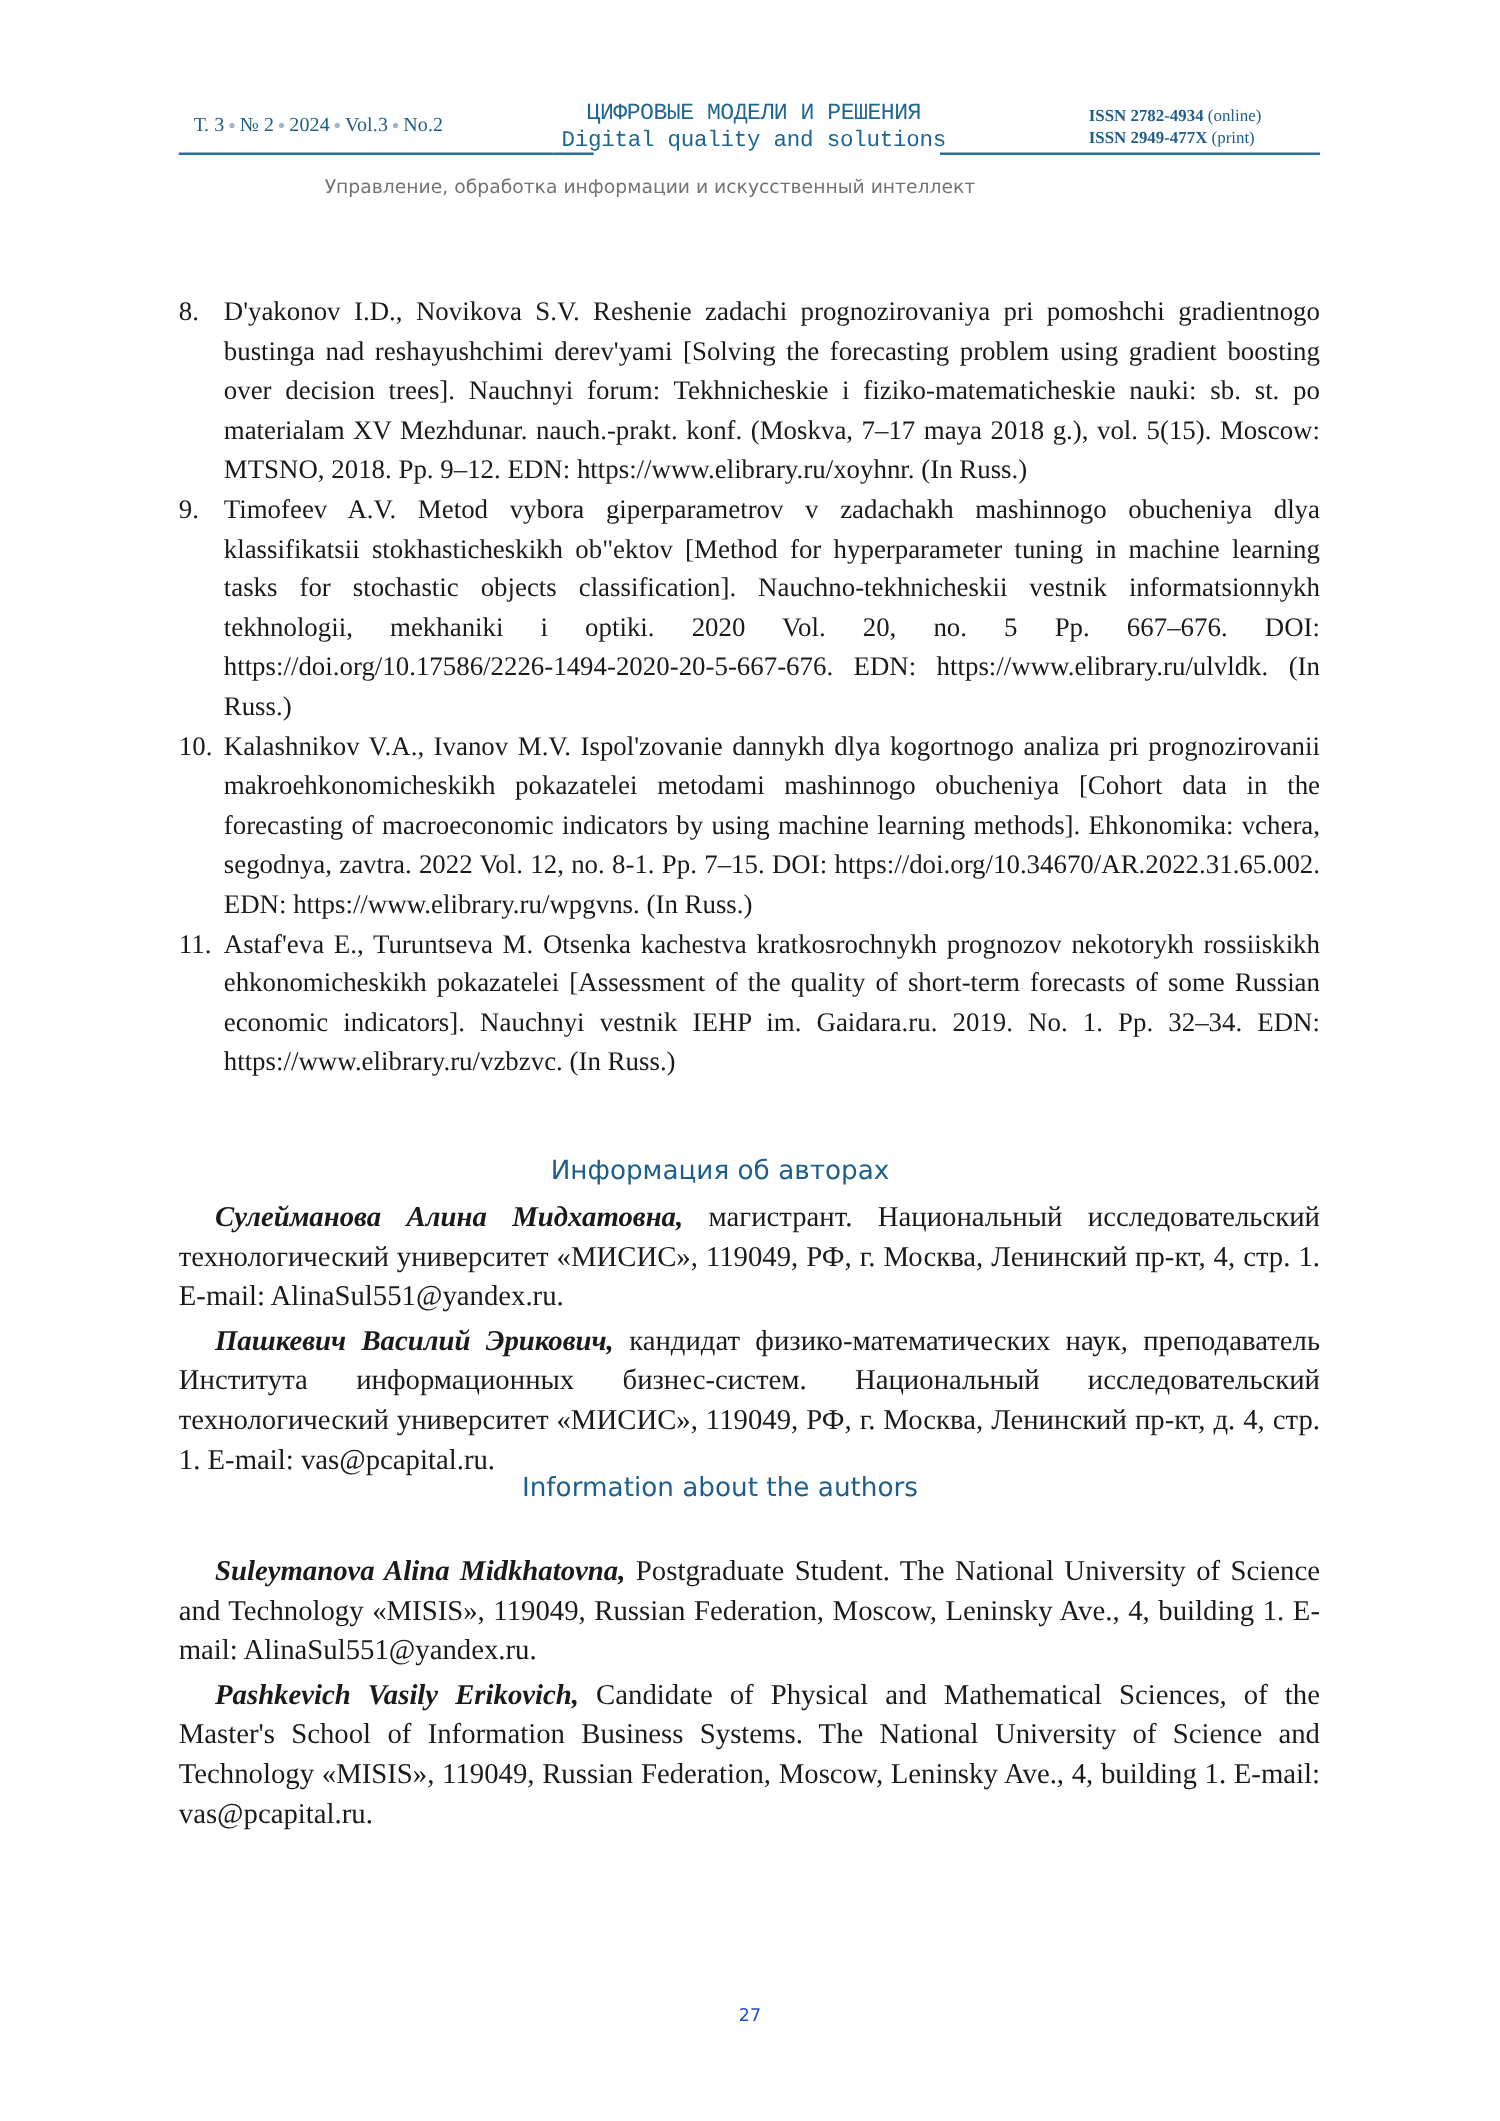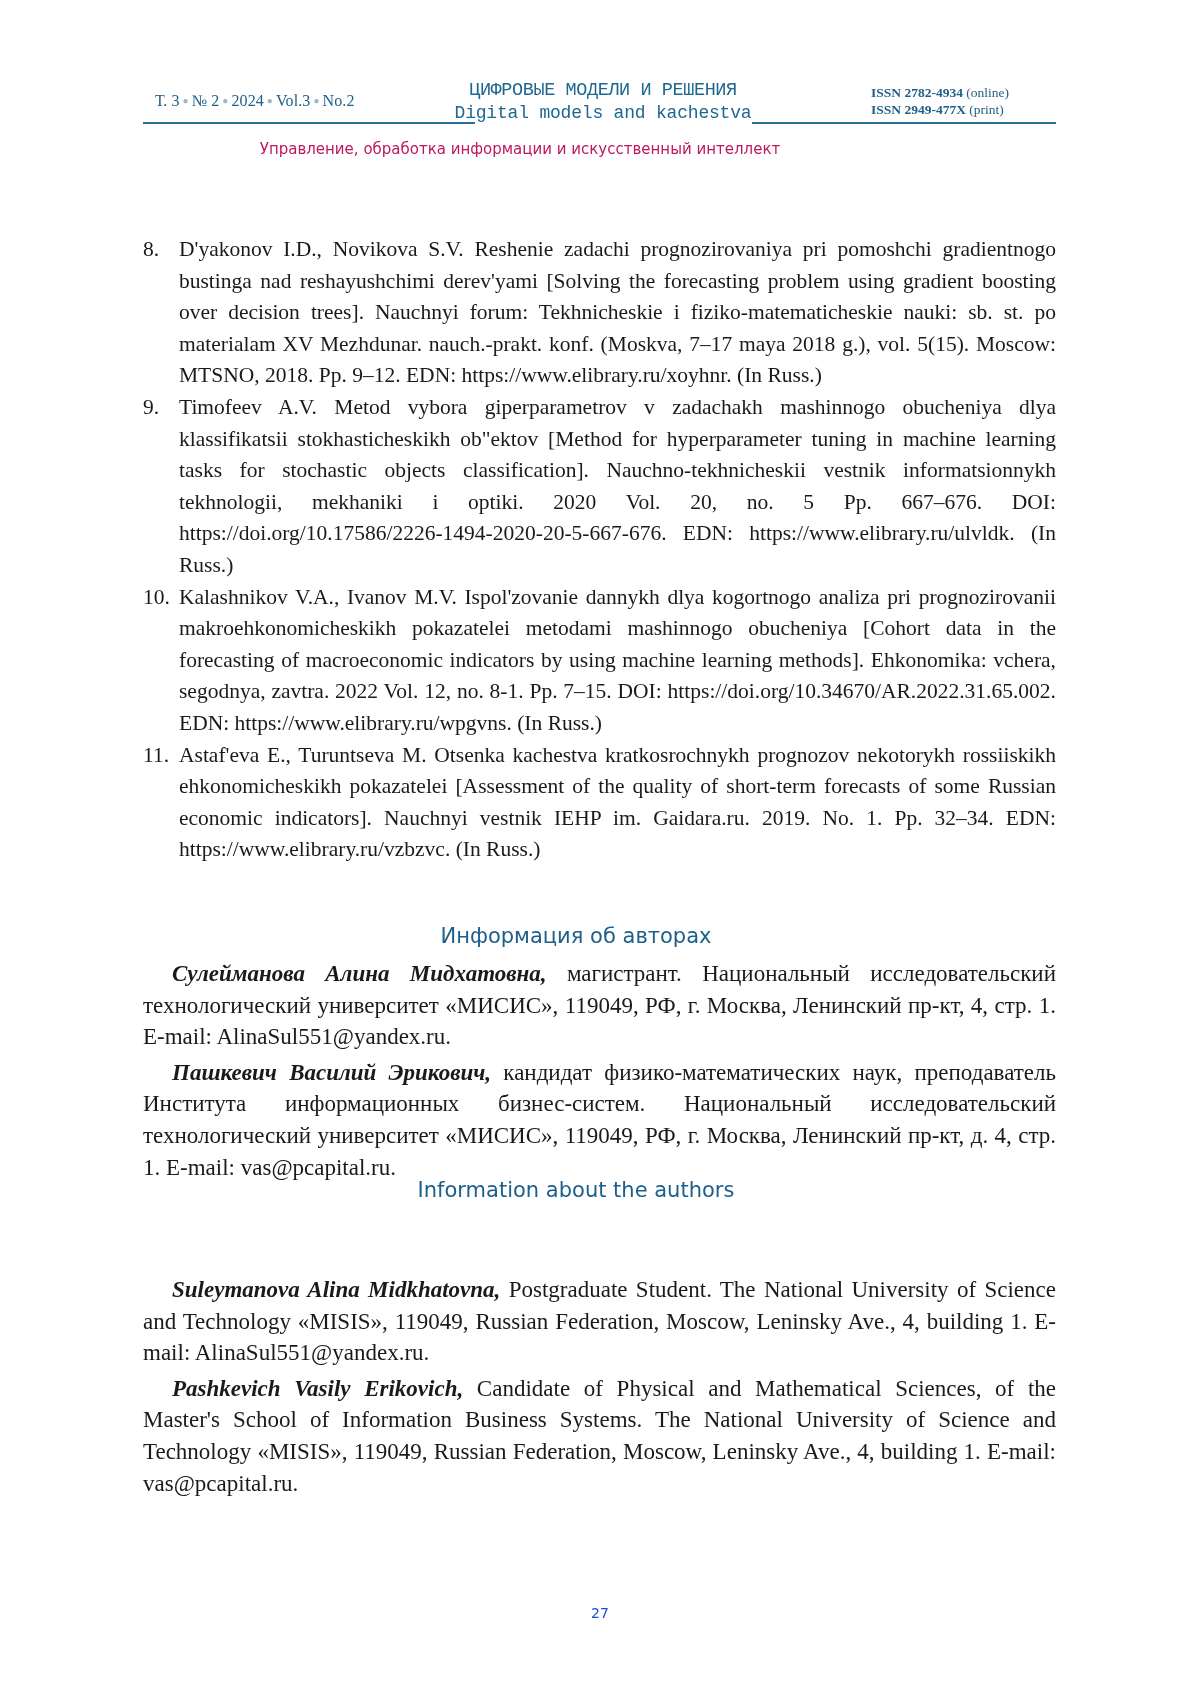--- a/index.html
+++ b/index.html
@@ -10,21 +10,21 @@
   .hdr-left .dot { color: #9db7c8; font-size: 10px; margin: 0 3px; vertical-align: 2px; }
   .hdr-center { position: absolute; left: 418px; top: 80px; width: 370px; text-align: center;
                 font-family: Liberation Mono, monospace; color: #1e6790; }
   .hdr-center .ru { font-size: 18.5px; letter-spacing: -0.4px; line-height: 22px; white-space: nowrap; }
   .hdr-center .en { font-size: 18px; line-height: 22px; white-space: nowrap; letter-spacing: -0.2px; }
   .hdr-right { position: absolute; left: 871px; top: 84px; font-size: 13.5px; color: #1f5e86;
                line-height: 17px; white-space: nowrap; }
   .hdr-right b { font-weight: bold; }
   .rule { position: absolute; height: 2px; background: #2a6f97; top: 122px; }
   .subtitle { position: absolute; left: 0; width: 1040px; top: 138px; text-align: center;
-              font-family: "DejaVu Sans", sans-serif; font-size: 15px; color: #be185d;
+              font-family: "DejaVu Sans", sans-serif; font-size: 15px; color: #737373;
               line-height: 23px; }
   .refs { position: absolute; left: 143px; top: 234px; width: 913px; font-size: 21.5px;
           line-height: 31.6px; }
   .ref { position: relative; padding-left: 36px; text-align: justify; }
   .ref .num { position: absolute; left: 0; top: 0; }
   .section-h { position: absolute; left: 0; width: 1152px; text-align: center;
                font-family: "DejaVu Sans", sans-serif; font-size: 21px; color: #1d5f8a; }
   .authors { position: absolute; left: 143px; width: 913px; font-size: 23px;
              line-height: 31.6px; text-align: justify; }
   .author { text-indent: 29px; margin-bottom: 4px; }
@@ -34,21 +34,21 @@
 </style>
 </head>
 <body>
 
 <div class="hdr-left">
   <span>Т. 3</span><span class="dot">●</span><span>№ 2</span><span class="dot">●</span><span>2024</span><span class="dot">●</span><span>Vol.3</span><span class="dot">●</span><span>No.2</span>
 </div>
 
 <div class="hdr-center">
   <div class="ru">ЦИФРОВЫЕ МОДЕЛИ И РЕШЕНИЯ</div>
-  <div class="en">Digital models and kachestva</div>
+  <div class="en">Digital quality and solutions</div>
 </div>
 
 <div class="hdr-right">
   <div><b>ISSN 2782-4934</b> <span>(online)</span></div>
   <div><b>ISSN 2949-477X</b> <span>(print)</span></div>
 </div>
 
 <div class="rule" style="left:143px; width:300px;"></div>
 <div class="rule" style="left:443px; width:32px; top:122px;"></div>
 <div class="rule" style="left:752px; width:304px;"></div>
@@ -76,18 +76,18 @@
   </div>
 </div>
 
 <div class="section-h" style="top:924px;">Информация об авторах</div>
 <div class="authors" style="top:958px;">
   <div class="author"><span class="nm">Сулейманова Алина Мидхатовна,</span><span> магистрант. Национальный исследовательский технологический университет «МИСИС», 119049, РФ, г. Москва, Ленинский пр-кт, 4, стр. 1. E-mail: AlinaSul551@yandex.ru.</span></div>
   <div class="author"><span class="nm">Пашкевич Василий Эрикович,</span><span> кандидат физико-математических наук, преподаватель Института информационных бизнес-систем. Национальный исследовательский технологический университет «МИСИС», 119049, РФ, г. Москва, Ленинский пр-кт, д. 4, стр. 1. E-mail: vas@pcapital.ru.</span></div>
 </div>
 
 <div class="section-h" style="top:1178px;">Information about the authors</div>
-<div class="authors" style="top:1274px;">
+<div class="authors" style="top:1241px;">
   <div class="author"><span class="nm">Suleymanova Alina Midkhatovna,</span><span> Postgraduate Student. The National University of Science and Technology «MISIS», 119049, Russian Federation, Moscow, Leninsky Ave., 4, building 1. E-mail: AlinaSul551@yandex.ru.</span></div>
   <div class="author"><span class="nm">Pashkevich Vasily Erikovich,</span><span> Candidate of Physical and Mathematical Sciences, of the Master's School of Information Business Systems. The National University of Science and Technology «MISIS», 119049, Russian Federation, Moscow, Leninsky Ave., 4, building 1. E-mail: vas@pcapital.ru.</span></div>
 </div>
 
 <div class="pagenum">27</div>
 
 </body></html>

